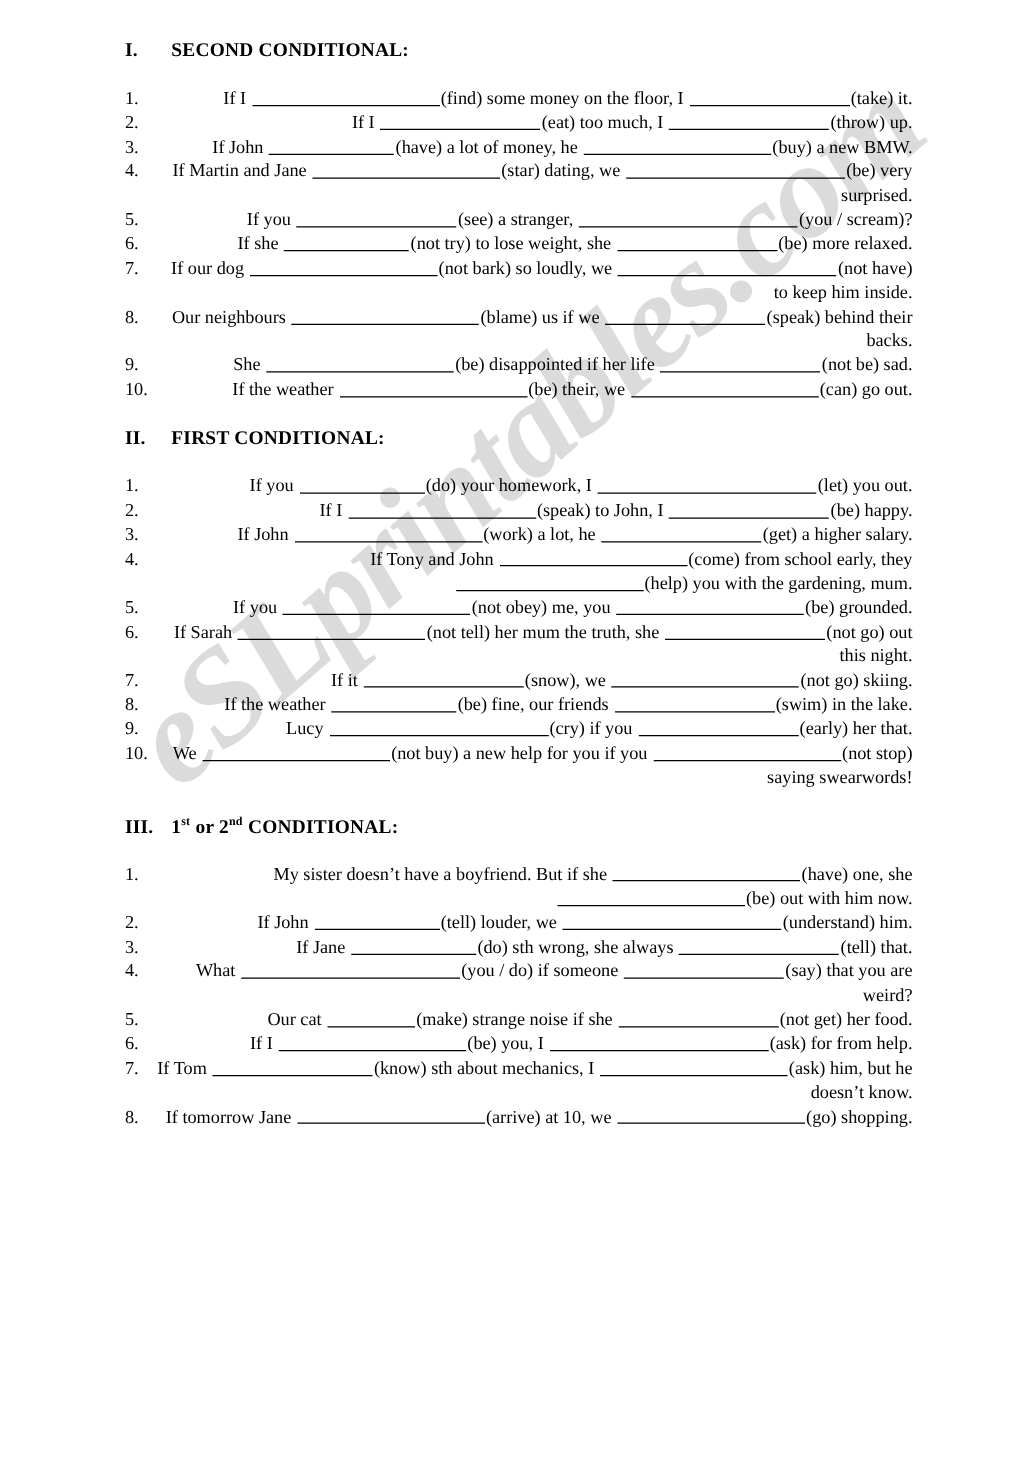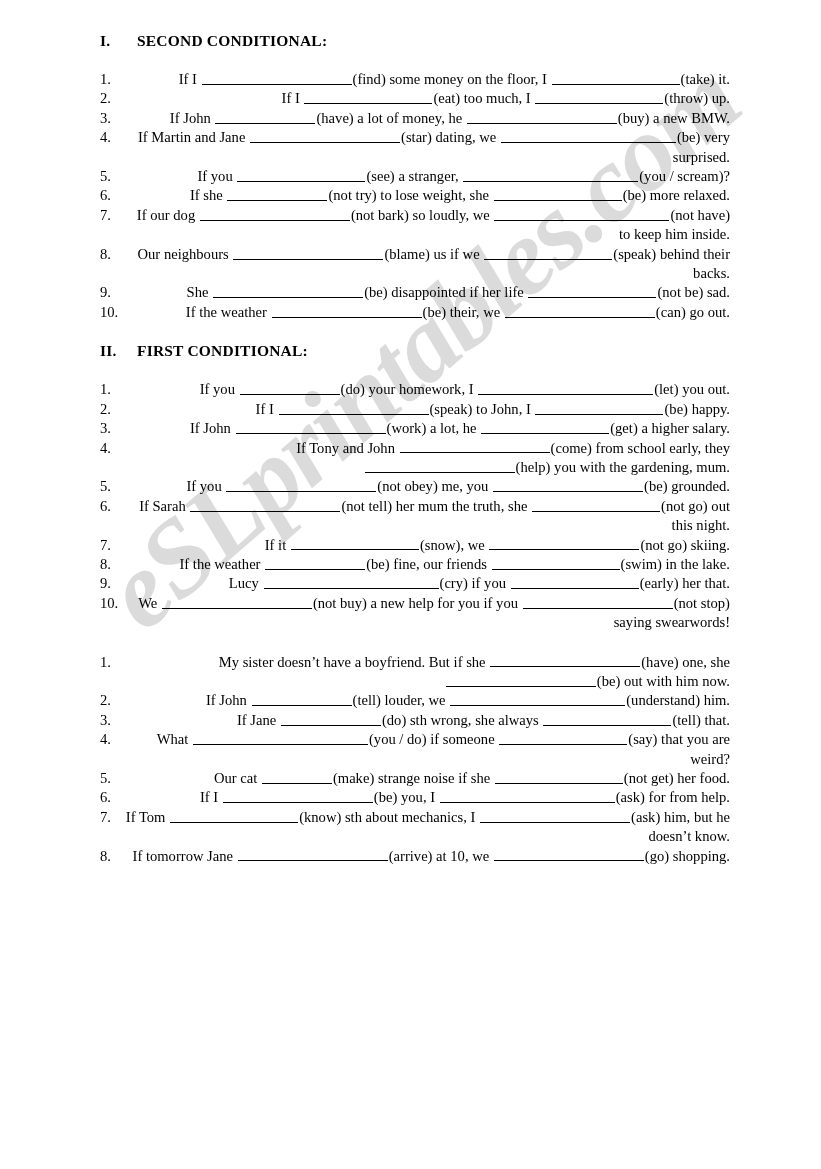--- a/index.html
+++ b/index.html
@@ -222,20 +222,24 @@
               <span class="qtext"><span>Lucy</span> <span class="blank gap-xxl">&nbsp;</span><span>(cry) if you</span> <span class="blank gap-l">&nbsp;</span><span>(early) her that.</span> </span>
             </li>
             <li>
               <span class="num">10.</span>
               <span class="qtext"><span>We</span> <span class="blank gap-xl">&nbsp;</span><span>(not buy) a new help for you if you</span> <span class="blank gap-xl">&nbsp;</span><span>(not stop) saying swearwords!</span> </span>
             </li>
           </ol>
           <div class="spacer-after-list"></div>
         </div>
         <div class="section">
+          <div class="section-head">
+            <span class="sec-num">III.</span>
+            <span class="sec-title"><span>1</span><sup>st</sup><span> or 2</span><sup>nd</sup><span> CONDITIONAL:</span></span>
+          </div>
           <ol class="qlist">
             <li>
               <span class="num">1.</span>
               <span class="qtext"><span>My sister doesn’t have a boyfriend. But if she</span> <span class="blank gap-xl">&nbsp;</span><span>(have) one, she</span> <br><span class="blank gap-xl">&nbsp;</span><span>(be) out with him now.</span> </span>
             </li>
             <li>
               <span class="num">2.</span>
               <span class="qtext"><span>If John</span> <span class="blank gap-m">&nbsp;</span><span>(tell) louder, we</span> <span class="blank gap-xxl">&nbsp;</span><span>(understand) him.</span> </span>
             </li>
             <li>

